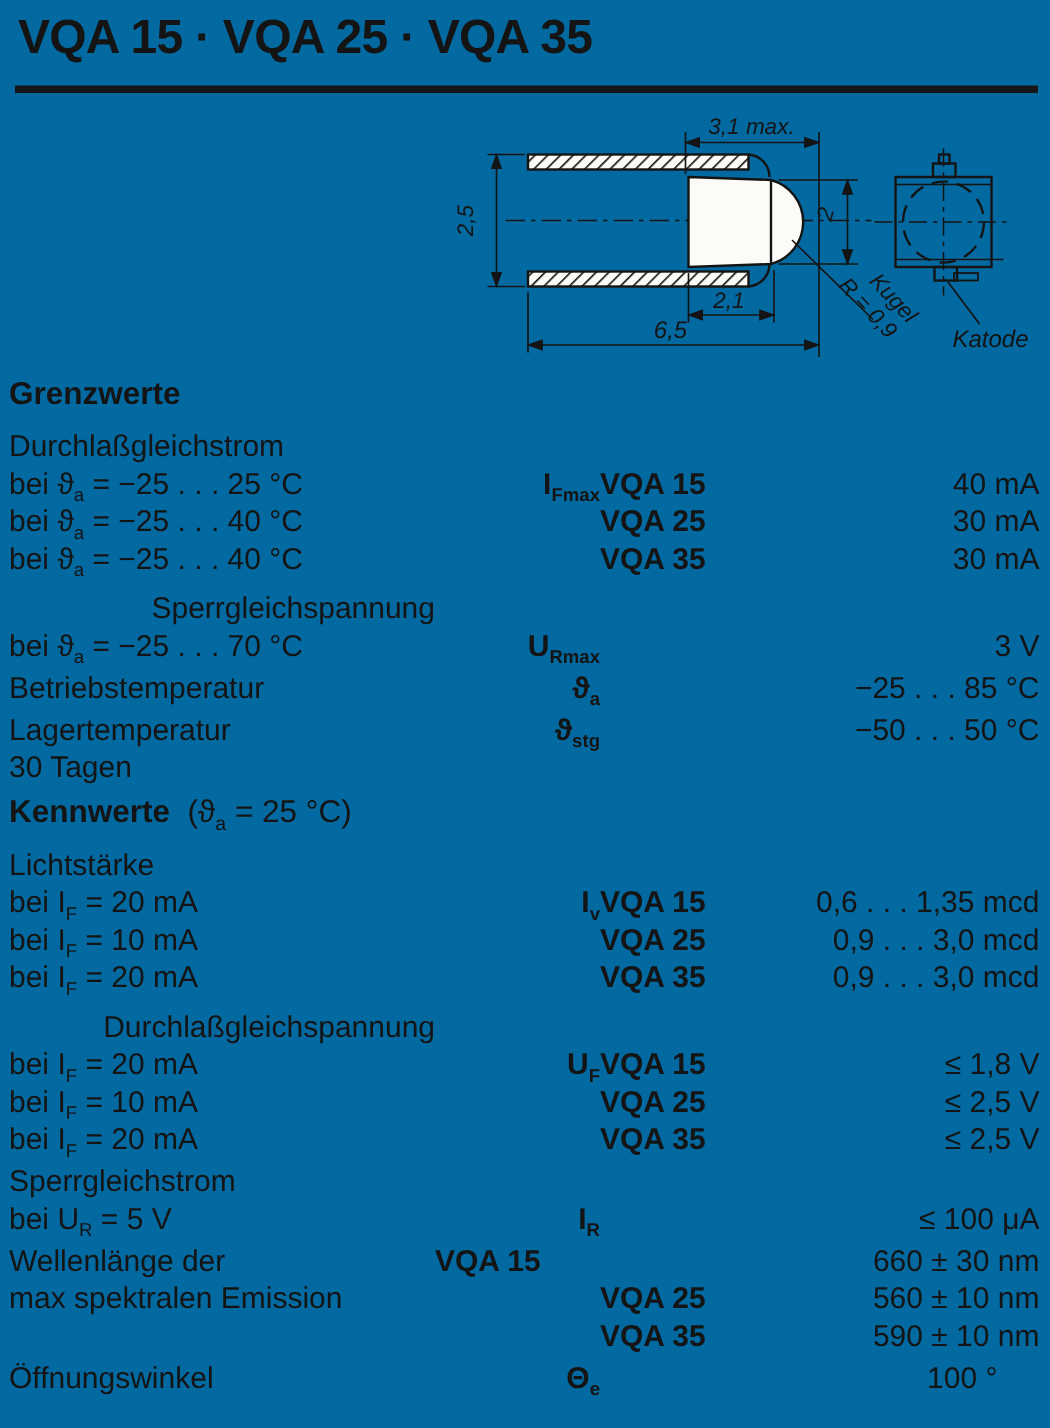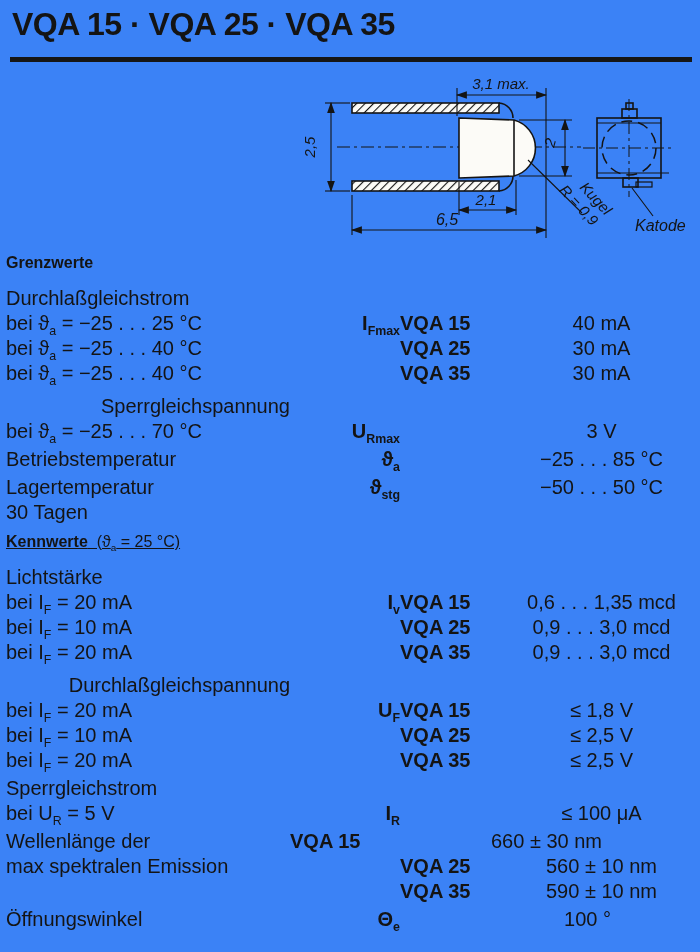--- a/index.html
+++ b/index.html
@@ -1,37 +1,37 @@
 <!DOCTYPE html>
 <html><head>
 <meta charset="utf-8">
 <style>
   * { margin:0; padding:0; box-sizing:border-box; }
   html,body { background:#d8d8d8; }
   .page {
     position:relative; width:700px; height:952px; margin:0 auto;
-    background:#3b82f6; color:#141414; overflow:hidden;
+    background:#0369a1; color:#141414; overflow:hidden;
     font-family:"Liberation Sans","DejaVu Sans",sans-serif;
   }
   .title {
     position:absolute; left:12px; top:6px;
     font-size:32px; font-weight:700; letter-spacing:-0.5px; white-space:pre;
   }
   .rule { position:absolute; left:10px; top:57px; width:682px; height:5px; background:#161616; }
   .diagram { position:absolute; left:278px; top:70px; width:422px; height:180px; }
 
   .tbl { position:absolute; left:6px; top:250px; width:687px; font-size:20px; line-height:25px; }
-  .sec-h { font-size:16px; font-weight:700; height:25px; margin-bottom:11px; white-space:pre; }
+  .sec-h { font-size:21px; font-weight:700; height:25px; margin-bottom:11px; white-space:pre; }
   .sec-h .r { font-weight:400; }
-  .sec-h.kw { margin-top:4px;text-decoration:underline; }
+  .sec-h.kw { margin-top:4px; }
   .ln { display:flex; align-items:baseline; height:25px; white-space:pre; }
   .c1 { width:284px; flex:none; overflow:visible; }
   .c2 { width:110px; flex:none; font-weight:700;text-align:right; }
   .c3 { width:110px; flex:none; font-weight:700; }
-  .c4 { flex:1; text-align:center; }
+  .c4 { flex:1; text-align:right; }
   .c4.off { padding-right:28px; }
   sub { font-size:62%; line-height:0; }
   .mt8 { margin-top:8px;text-align:right; }
   .mt3 { margin-top:3px; }
   svg text { font-family:"Liberation Sans","DejaVu Sans",sans-serif; }
 </style>
 </head>
 <body>
 
 <div class="page">

